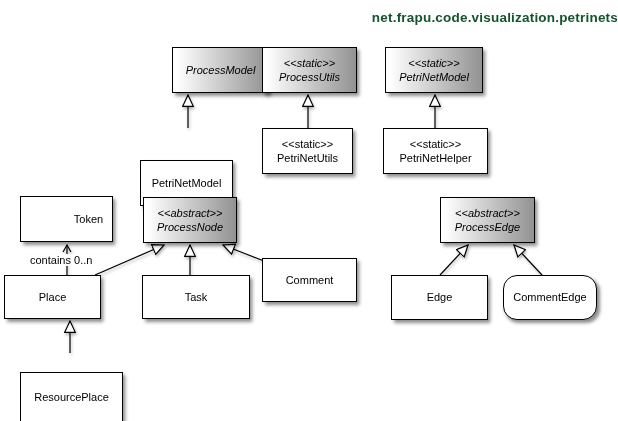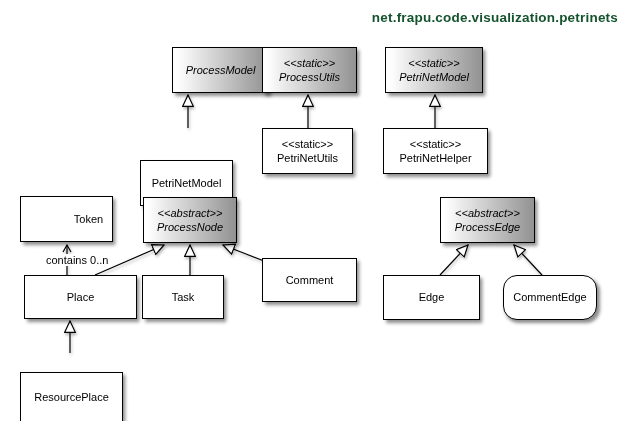--- a/index.html
+++ b/index.html
@@ -47,21 +47,20 @@
   }
   #assoc-label {
     position: absolute;
     left: 28px;
     top: 254px;
     padding: 0 2px;
     background: #ffffff;
     font-size: 11px;
     color: #000000;
     white-space: nowrap;
-    margin-left: 16px;
   }
   #wires {
     position: absolute;
     left: 0;
     top: 0;
     pointer-events: none;
     filter: drop-shadow(1.5px 2.5px 1.5px rgba(0,0,0,0.30));
   }
   #wires line { stroke: #000000; stroke-width: 1.2; }
 </style>
@@ -130,33 +129,33 @@
     <span>ProcessNode</span>
   </div>
 
   <div class="cbox grad" style="left:440px; top:197px; width:95px; height:46px;">
     <span>&lt;&lt;abstract&gt;&gt;</span>
     <span>ProcessEdge</span>
   </div>
 
   <div id="assoc-label">contains 0..n</div>
 
-  <div class="cbox" style="left:24px; top:275px; width:113px; height:44px;">
+  <div class="cbox" style="left:4px; top:275px; width:97px; height:44px;">
     <span>Place</span>
   </div>
 
-  <div class="cbox" style="left:142px; top:275px; width:82px; height:44px;">
+  <div class="cbox" style="left:142px; top:275px; width:108px; height:44px;">
     <span>Task</span>
   </div>
 
   <div class="cbox" style="left:262px; top:258px; width:95px; height:44px;">
     <span>Comment</span>
   </div>
 
-  <div class="cbox" style="left:383px; top:275px; width:97px; height:45px;">
+  <div class="cbox" style="left:391px; top:275px; width:97px; height:45px;">
     <span>Edge</span>
   </div>
 
   <div class="cbox" style="left:503px; top:275px; width:94px; height:45px;border-radius:14px;">
     <span>CommentEdge</span>
   </div>
 
   <div class="cbox" style="left:20px; top:372px; width:103px; height:51px;">
     <span>ResourcePlace</span>
   </div>

